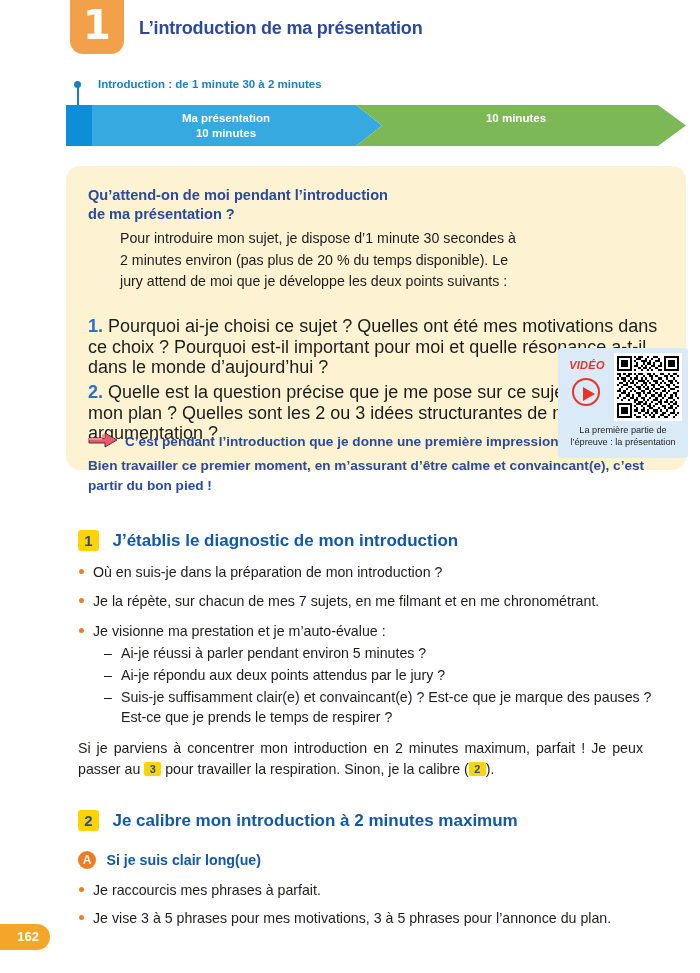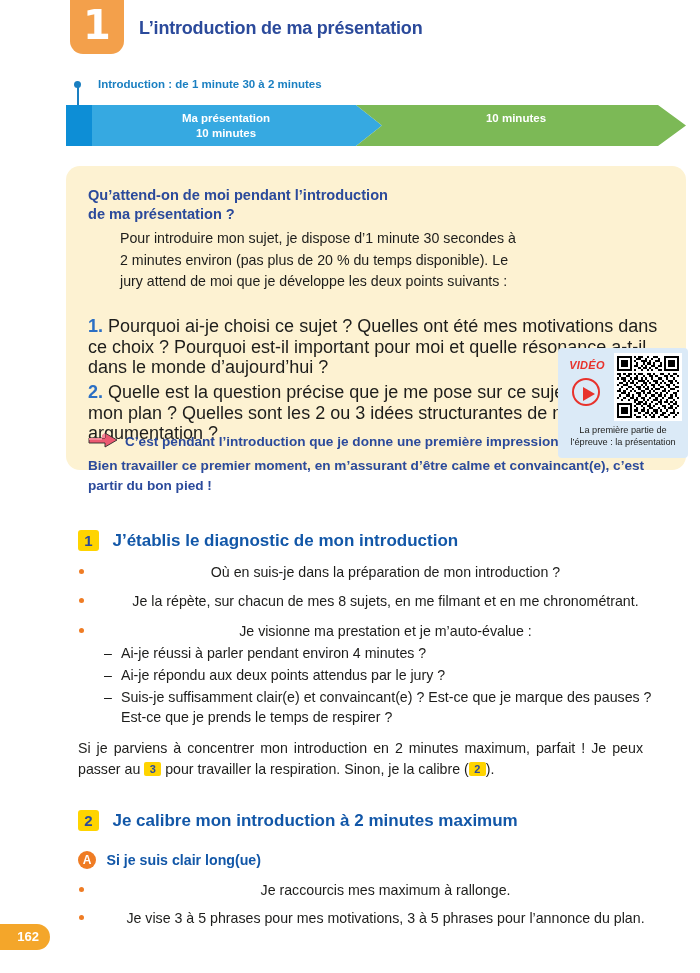--- a/index.html
+++ b/index.html
@@ -279,21 +279,20 @@
   
   .bullet {
     position: absolute;
     left: 78px;
     width: 600px;
     font-size: 14.2px;
     line-height: 20px;
     color: #1d1d1b;
     padding-left: 15px;
     box-sizing: border-box;
-    text-align: center;
   }
   .bullet::before {
     content: "";
     position: absolute;
     left: 1px; top: 7px;
     width: 5px; height: 5px;
     border-radius: 50%;
     background: #ef7c24;
   }
   .dash {
@@ -643,37 +642,37 @@
     <div class="vid-caption">La première partie de<br>l’épreuve : la présentation</div>
   </div>
 </div>
 
 <div class="sec-head" style="top:530px">
   <span class="sec-badge">1</span>
   <span class="sec-title">J’établis le diagnostic de mon introduction</span>
 </div>
 
 <div class="bullet" style="top:562px">Où en suis-je dans la préparation de mon introduction ?</div>
-<div class="bullet" style="top:591px">Je la répète, sur chacun de mes 8 sujets, en me filmant et en me chronométrant.</div>
+<div class="bullet" style="top:591px">Je la répète, sur chacun de mes 7 sujets, en me filmant et en me chronométrant.</div>
 <div class="bullet" style="top:621px">Je visionne ma prestation et je m’auto-évalue :</div>
 
-<div class="dash" style="top:643px">Ai-je réussi à parler pendant environ 4 minutes ?</div>
+<div class="dash" style="top:643px">Ai-je réussi à parler pendant environ 5 minutes ?</div>
 <div class="dash" style="top:665px">Ai-je répondu aux deux points attendus par le jury ?</div>
 <div class="dash" style="top:687px;width:556px">Suis-je suffisamment clair(e) et convaincant(e) ? Est-ce que je marque des pauses ? Est-ce que je prends le temps de respirer ?</div>
 
 <div class="para" style="top:738px">
   <span>Si je parviens à concentrer mon introduction en 2 minutes maximum, parfait ! Je peux passer au </span><span class="inline-badge">3</span><span> pour travailler la respiration. Sinon, je la calibre (</span><span class="inline-badge">2</span><span>).</span>
 </div>
 
 <div class="sec-head" style="top:810px">
   <span class="sec-badge">2</span>
   <span class="sec-title">Je calibre mon introduction à 2 minutes maximum</span>
 </div>
 
 <div class="sub-head" style="top:850px">
   <span class="sub-badge">A</span>
   <span class="sub-title">Si je suis clair long(ue)</span>
 </div>
 
-<div class="bullet" style="top:880px">Je raccourcis mes maximum à rallonge.</div>
+<div class="bullet" style="top:880px">Je raccourcis mes phrases à parfait.</div>
 <div class="bullet" style="top:908px">Je vise 3 à 5 phrases pour mes motivations, 3 à 5 phrases pour l’annonce du plan.</div>
 
 <div class="pagenum">162</div>
 
 </body></html>

